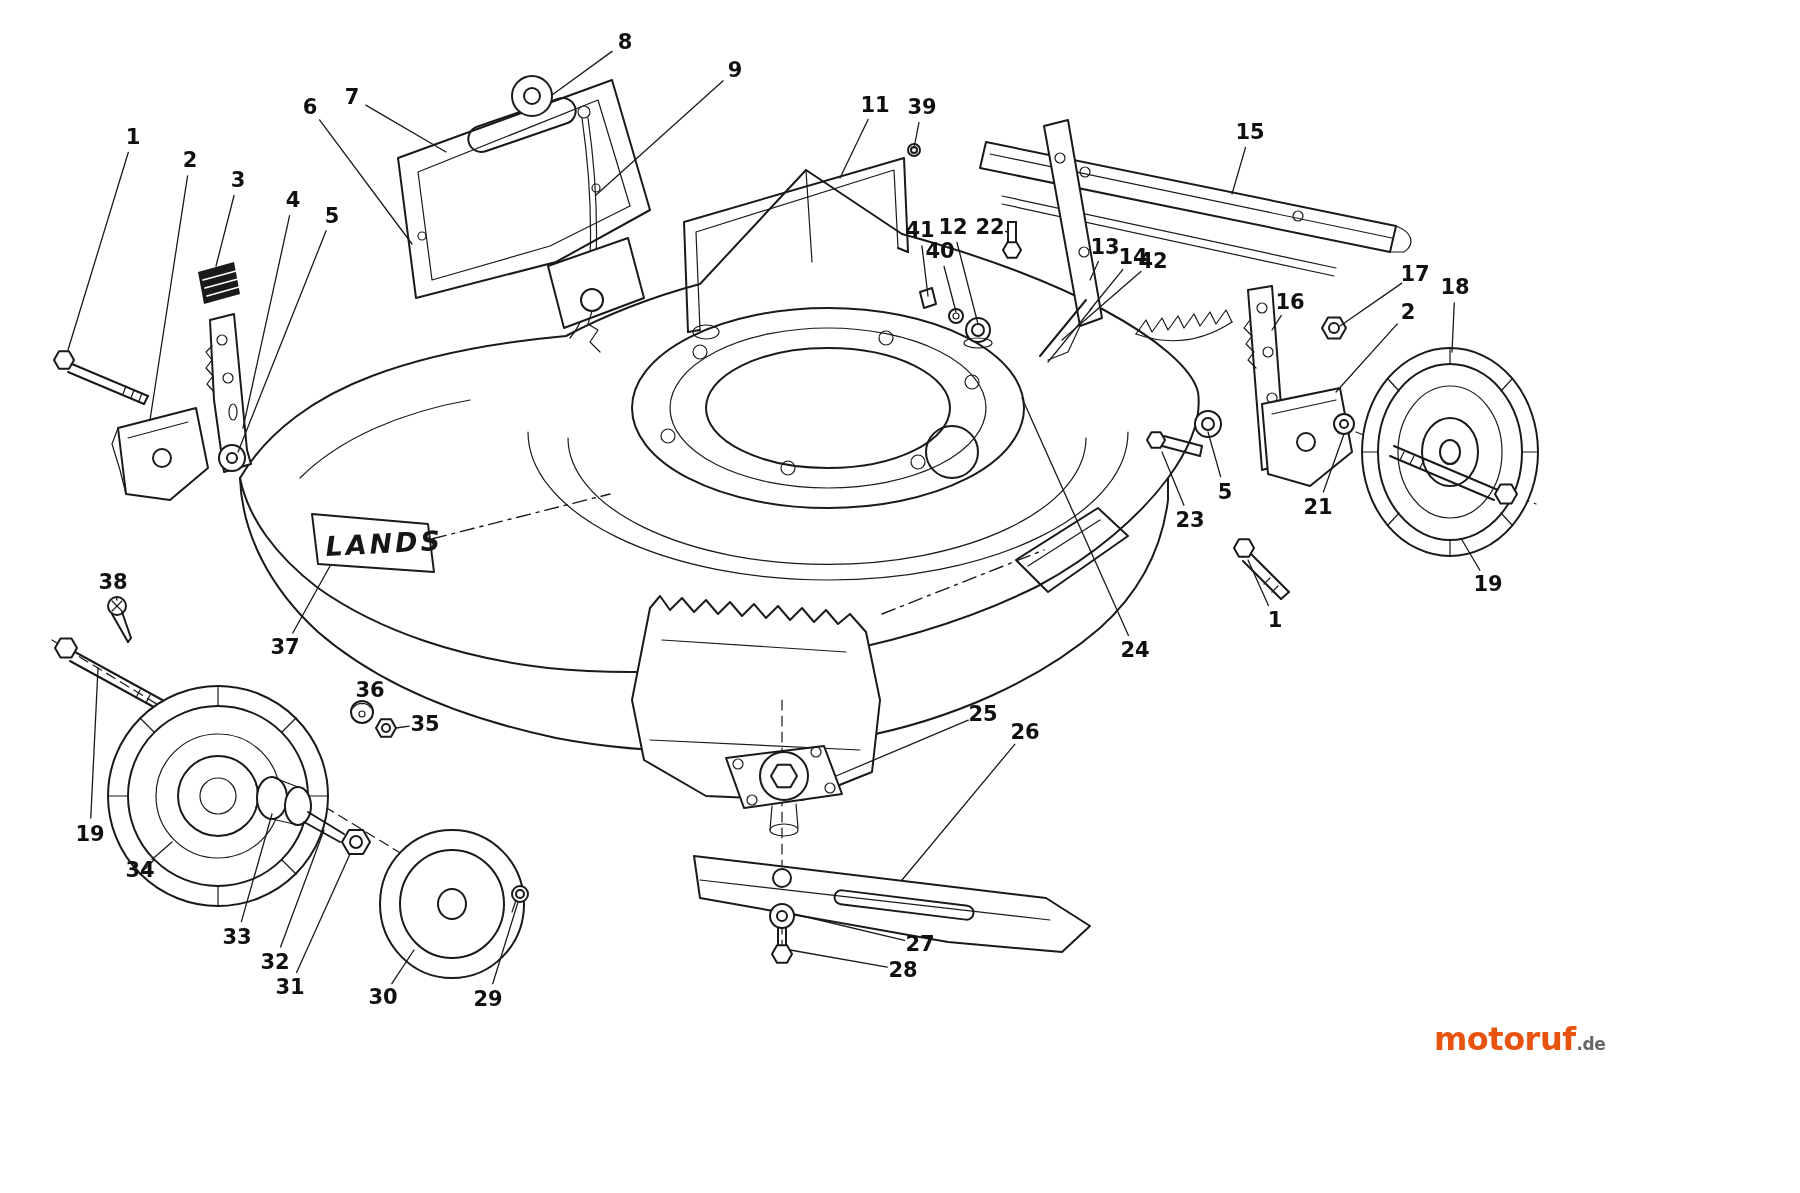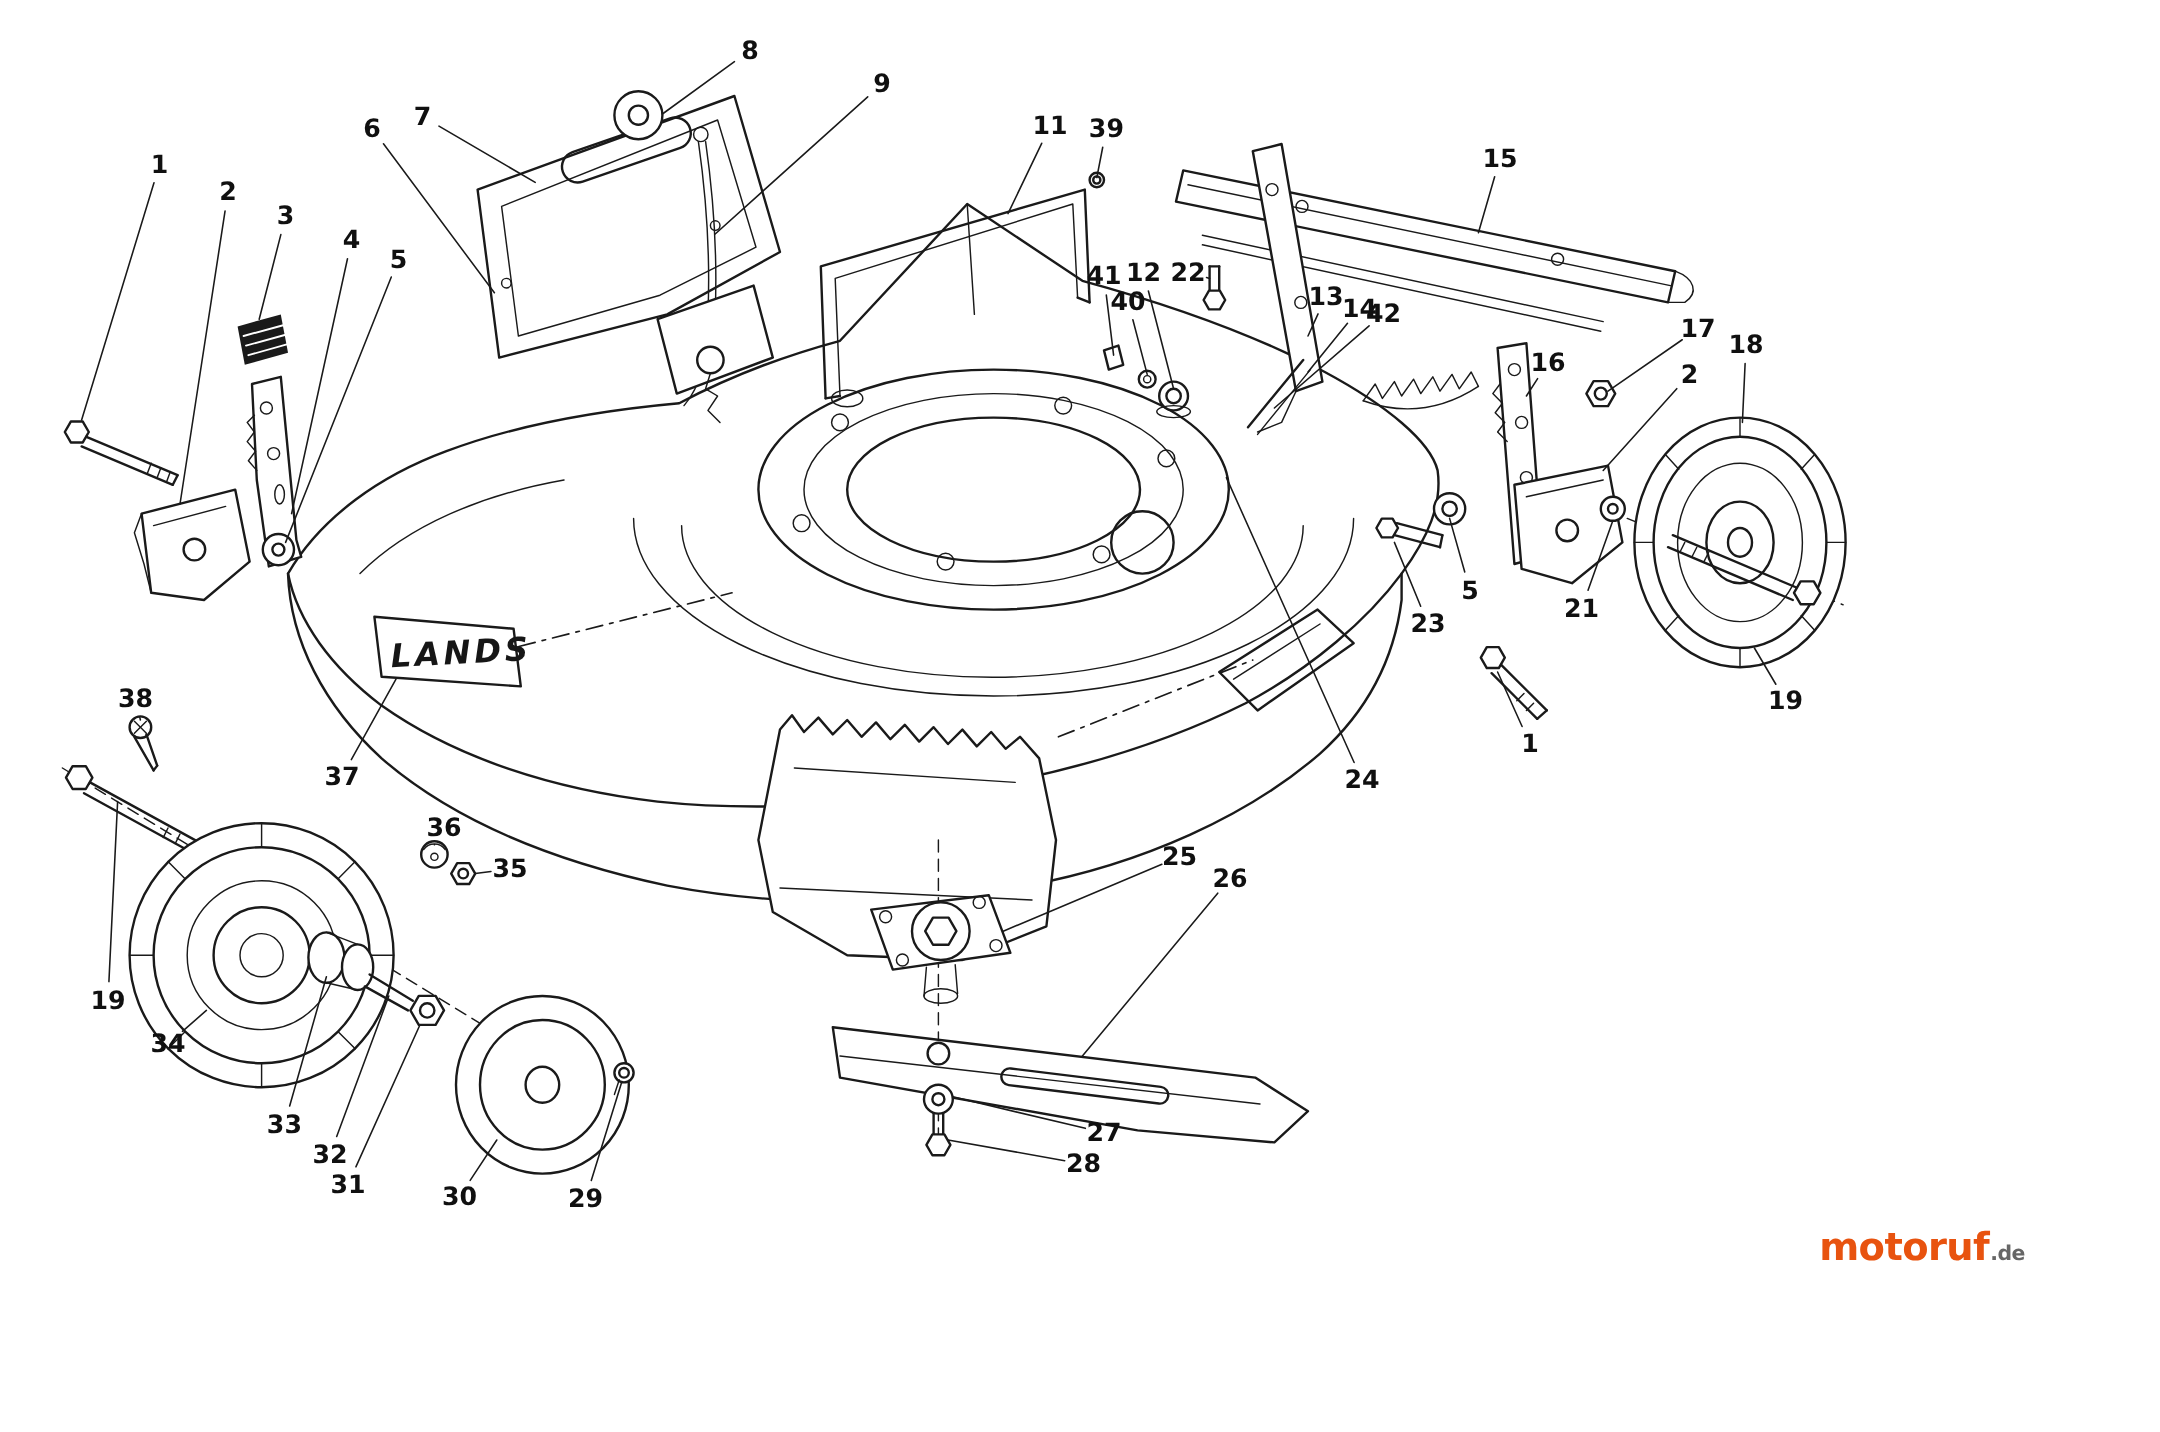--- a/index.html
+++ b/index.html
@@ -13,21 +13,21 @@
   #diagram-svg .k{fill:#1a1a1a;stroke:none;}
   #diagram-svg .thin{stroke-width:1.2;}
   #diagram-svg .dash{stroke-dasharray:14 6 3 6;stroke-width:1.4;}
   #diagram-svg .axis{stroke-dasharray:10 6;stroke-width:1.2;}
   #diagram-svg .leader{stroke-width:1.3;}
   #diagram-svg .wt{stroke:#ffffff;stroke-width:1.6;}
   #diagram-svg text.callout{fill:#101010;stroke:none;
       font:700 21px "DejaVu Sans",sans-serif;text-anchor:middle;}
   #diagram-svg text.logo-text{fill:#161616;stroke:none;letter-spacing:3px;
       font:italic 800 27px "DejaVu Sans",sans-serif;}
-  .watermark{position:absolute;left:1516px;top:1020px;white-space:nowrap;
+  .watermark{position:absolute;left:1434px;top:1020px;white-space:nowrap;
       font:700 32px "DejaVu Sans",sans-serif;letter-spacing:-0.5px;}
   .watermark .tld{font-size:17px;font-weight:700;margin-left:1px;}
 </style>
 </head>
 <body>
 
 <div class="stage">
 
 <svg id="diagram-svg" width="1800" height="1193" viewBox="0 0 1800 1193">
 

